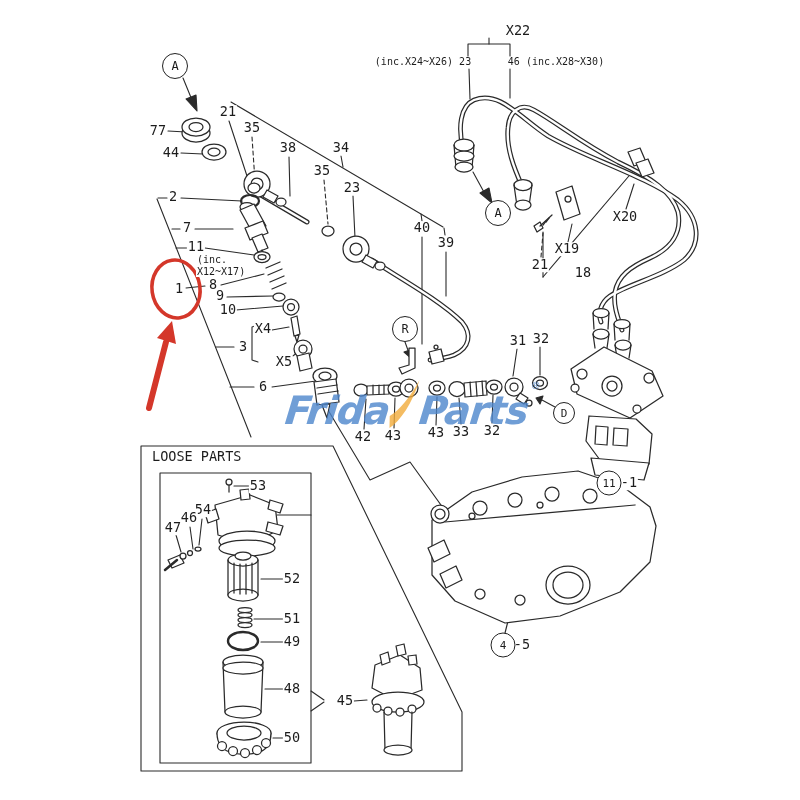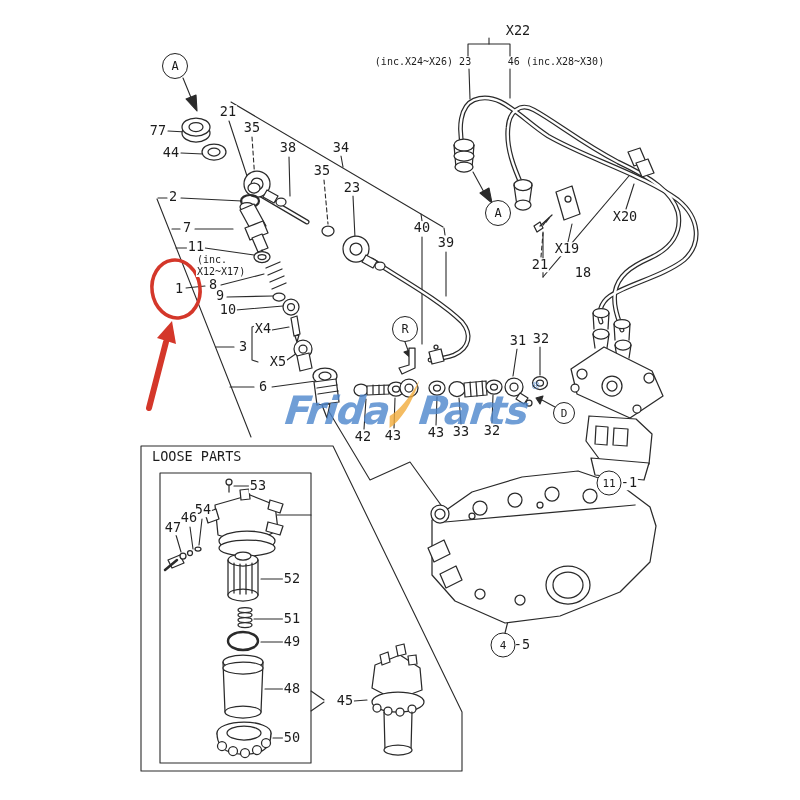--- a/index.html
+++ b/index.html
@@ -352,21 +352,21 @@
   <span class="lbl" style="left:187px;top:228px">7</span>
   <span class="lbl" style="left:196px;top:247px">11</span>
   <span class="lbl la sm" style="left:196px;top:260px">(inc.</span>
   <span class="lbl la sm" style="left:196px;top:272px">X12~X17)</span>
   <span class="lbl" style="left:179px;top:289px">1</span>
   <span class="lbl" style="left:213px;top:285px">8</span>
   <span class="lbl" style="left:220px;top:296px">9</span>
   <span class="lbl" style="left:228px;top:310px">10</span>
   <span class="lbl" style="left:263px;top:329px">X4</span>
   <span class="lbl" style="left:243px;top:347px">3</span>
-  <span class="lbl" style="left:278px;top:362px">X5</span>
+  <span class="lbl" style="left:284px;top:362px">X5</span>
   <span class="lbl" style="left:263px;top:387px">6</span>
   <span class="lbl" style="left:422px;top:228px">40</span>
   <span class="lbl" style="left:446px;top:243px">39</span>
   <span class="lbl" style="left:363px;top:437px">42</span>
   <span class="lbl" style="left:393px;top:436px">43</span>
   <span class="lbl" style="left:436px;top:433px">43</span>
   <span class="lbl" style="left:461px;top:432px">33</span>
   <span class="lbl" style="left:492px;top:431px">32</span>
   <span class="lbl" style="left:518px;top:341px">31</span>
   <span class="lbl" style="left:541px;top:339px">32</span>

